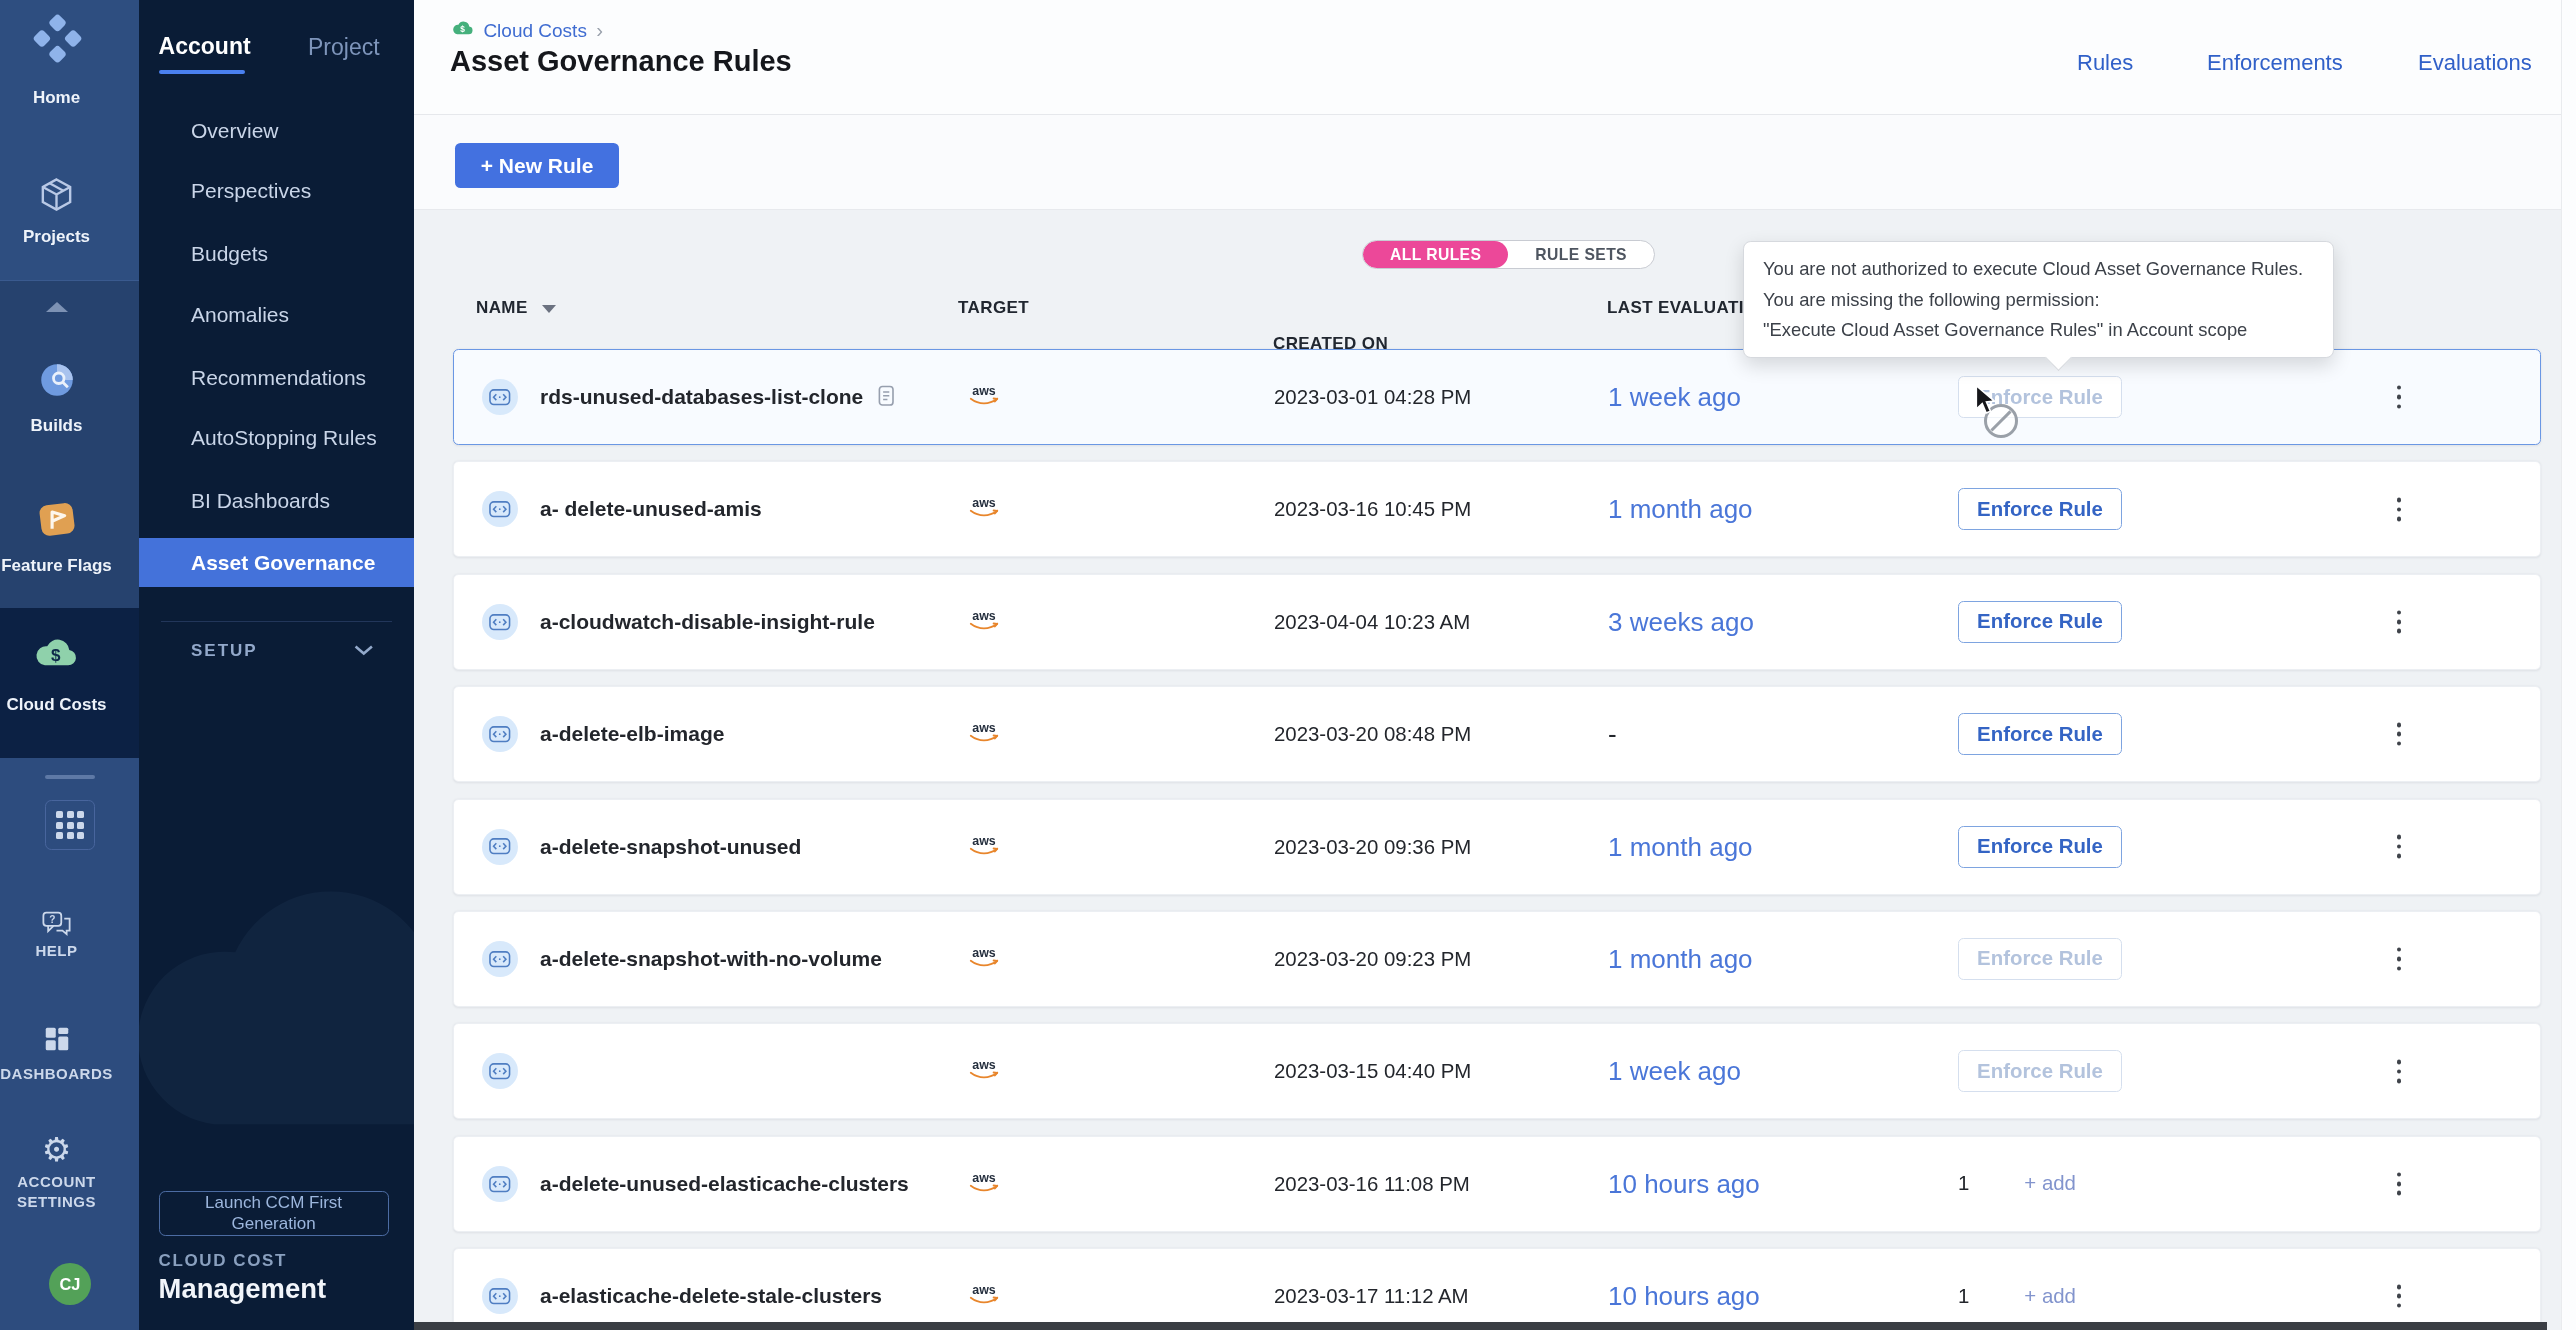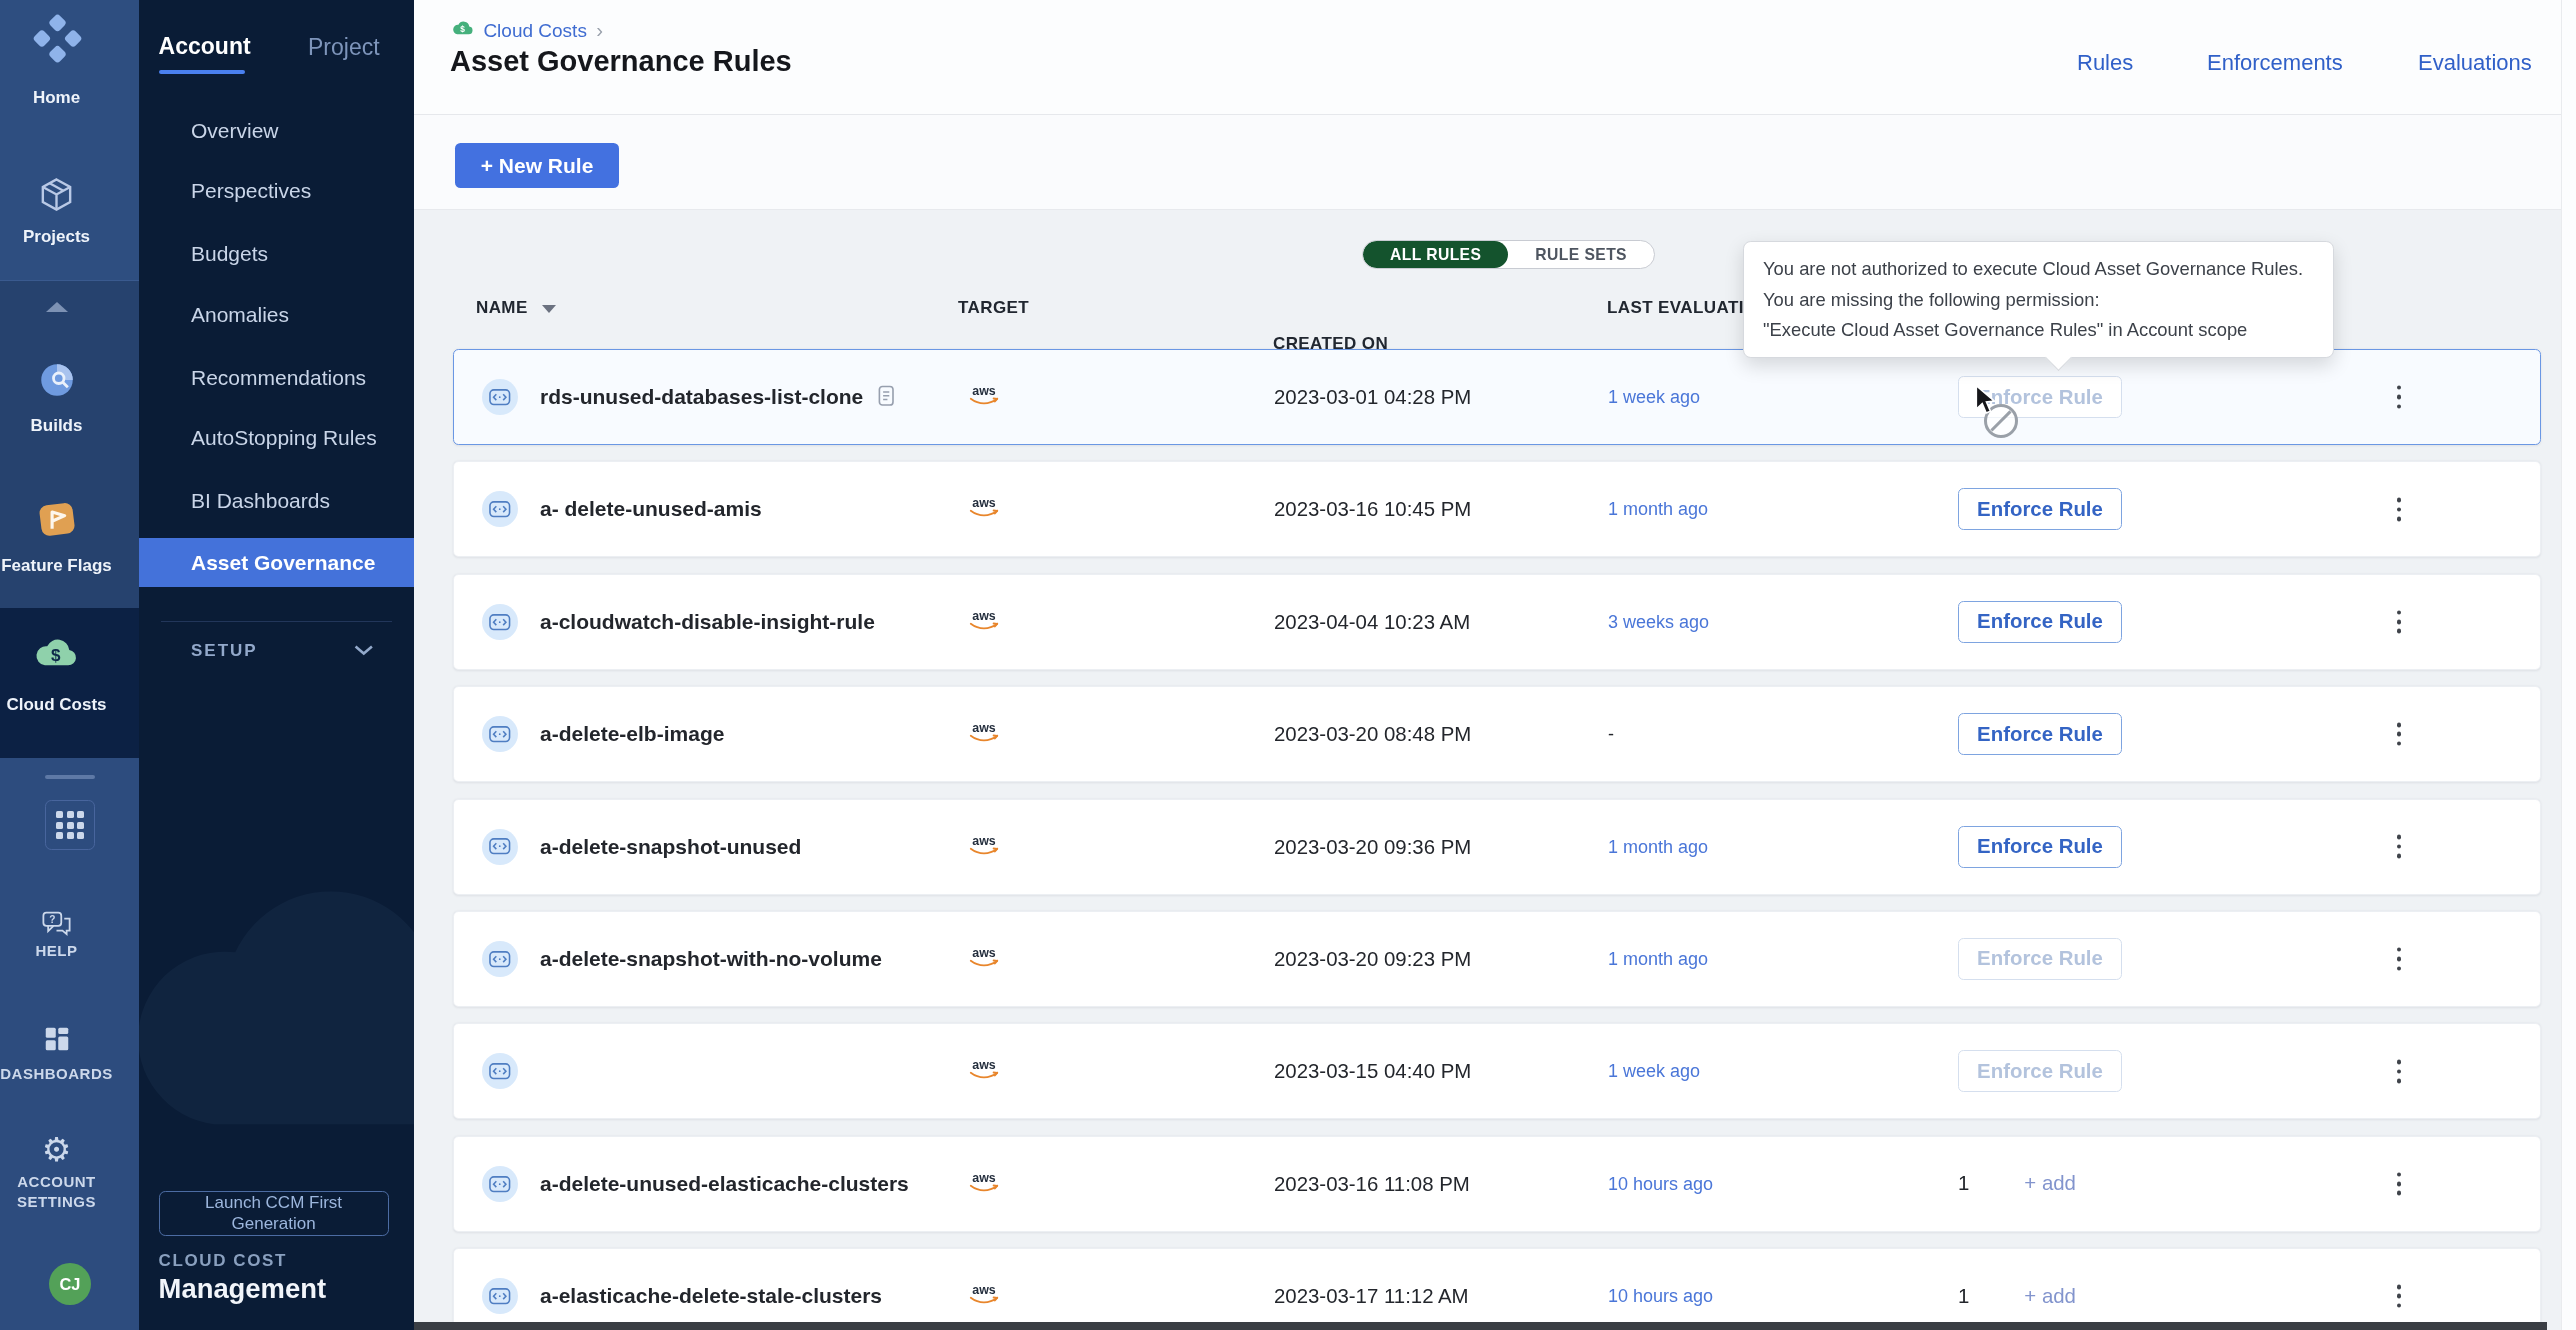--- a/index.html
+++ b/index.html
@@ -63,37 +63,37 @@
   .search-box input { border:none; outline:none; background:transparent; font-size:20.4px; color:#334; width:100%;
     font-family:"Liberation Sans",sans-serif; }
   .search-box input::placeholder { color:#99a6bc; }
 
   .content { position:absolute; left:0; top:210px; width:100%; height:1121px; background:#eff2f5; }
 
   .toggle { position:absolute; left:948px; top:30px; height:29px; display:flex; background:#ffffff;
     border:0.8px solid #c8cbd2; border-radius:15.7px; overflow:hidden; }
   .toggle .seg { font-size:15.7px; font-weight:700; letter-spacing:0.4px; display:flex; align-items:center;
     justify-content:center; padding:0 27px; color:#4e5560; cursor:pointer; white-space:nowrap; }
-  .toggle .seg.on { background:#14532d; color:#ffffff; border-radius:15.7px; }
+  .toggle .seg.on { background:#ec4899; color:#ffffff; border-radius:15.7px; }
 
   .th { position:absolute; top:88px; font-size:17px; font-weight:700; letter-spacing:0.4px; color:#212730; white-space:nowrap; }
   .sort-tri { display:inline-block; width:0; height:0; border-left:7px solid transparent; border-right:7px solid transparent;
     border-top:8.6px solid #6b7280; margin-left:14px; vertical-align:middle; }
 
   .rows { position:absolute; left:39px; top:139px; width:2088px; }
   .card { position:relative; width:2088px; height:96px; background:#ffffff; border-radius:5.5px;
     box-shadow:0 0.8px 2.3px rgba(20,30,50,.08); margin-bottom:16.4px; border:0.8px solid #eceff3; }
   .card.selected { border:1.6px solid #6a97e4; background:#f8fbff; }
   .c-icon { position:absolute; left:28px; top:50%; transform:translateY(-50%); width:36px; height:36px; border-radius:50%;
     background:#d8e9fb; display:flex; align-items:center; justify-content:center; }
   .c-name { position:absolute; left:86px; top:0; height:100%; display:flex; align-items:center; gap:12.5px; }
   .c-name .nm { font-size:21px; font-weight:600; color:#23262c; white-space:nowrap; }
   .c-target { position:absolute; left:511px; top:50%; transform:translateY(-50%); }
   .c-created { position:absolute; left:820px; top:50%; transform:translateY(-50%); font-size:20.4px; color:#23262c; white-space:nowrap; }
-  .c-last { position:absolute; left:1154px; top:50%; transform:translateY(-50%); font-size:18px; color:#4a76d8; white-space:nowrap; }
+  .c-last { position:absolute; left:1154px; top:50%; transform:translateY(-50%); font-size:26px; color:#4a76d8; white-space:nowrap; }
   .c-last.plain { color:#23262c; }
   .c-action { position:absolute; left:1504px; top:0; height:100%; display:flex; align-items:center; }
   .enforce { width:164px; height:42px; background:#ffffff; border:1.6px solid #7ea4e0; border-radius:5.5px;
     color:#3464c4; font-size:20.4px; font-weight:600; font-family:"Liberation Sans",sans-serif; cursor:pointer; white-space:nowrap; }
   .enforce.disabled { border-color:#d5dfee; color:#b3c3dd; cursor:default; }
   .cnt { display:flex; align-items:center; gap:55px; }
   .cnt .num { font-size:20.4px; color:#23262c; }
   .cnt .add { font-size:20.4px; color:#8294cd; cursor:pointer; white-space:nowrap; }
   .c-kebab { position:absolute; left:1935px; top:50%; transform:translateY(-50%); display:flex; flex-direction:column;
     gap:4.7px; padding:7.8px; cursor:pointer; }

